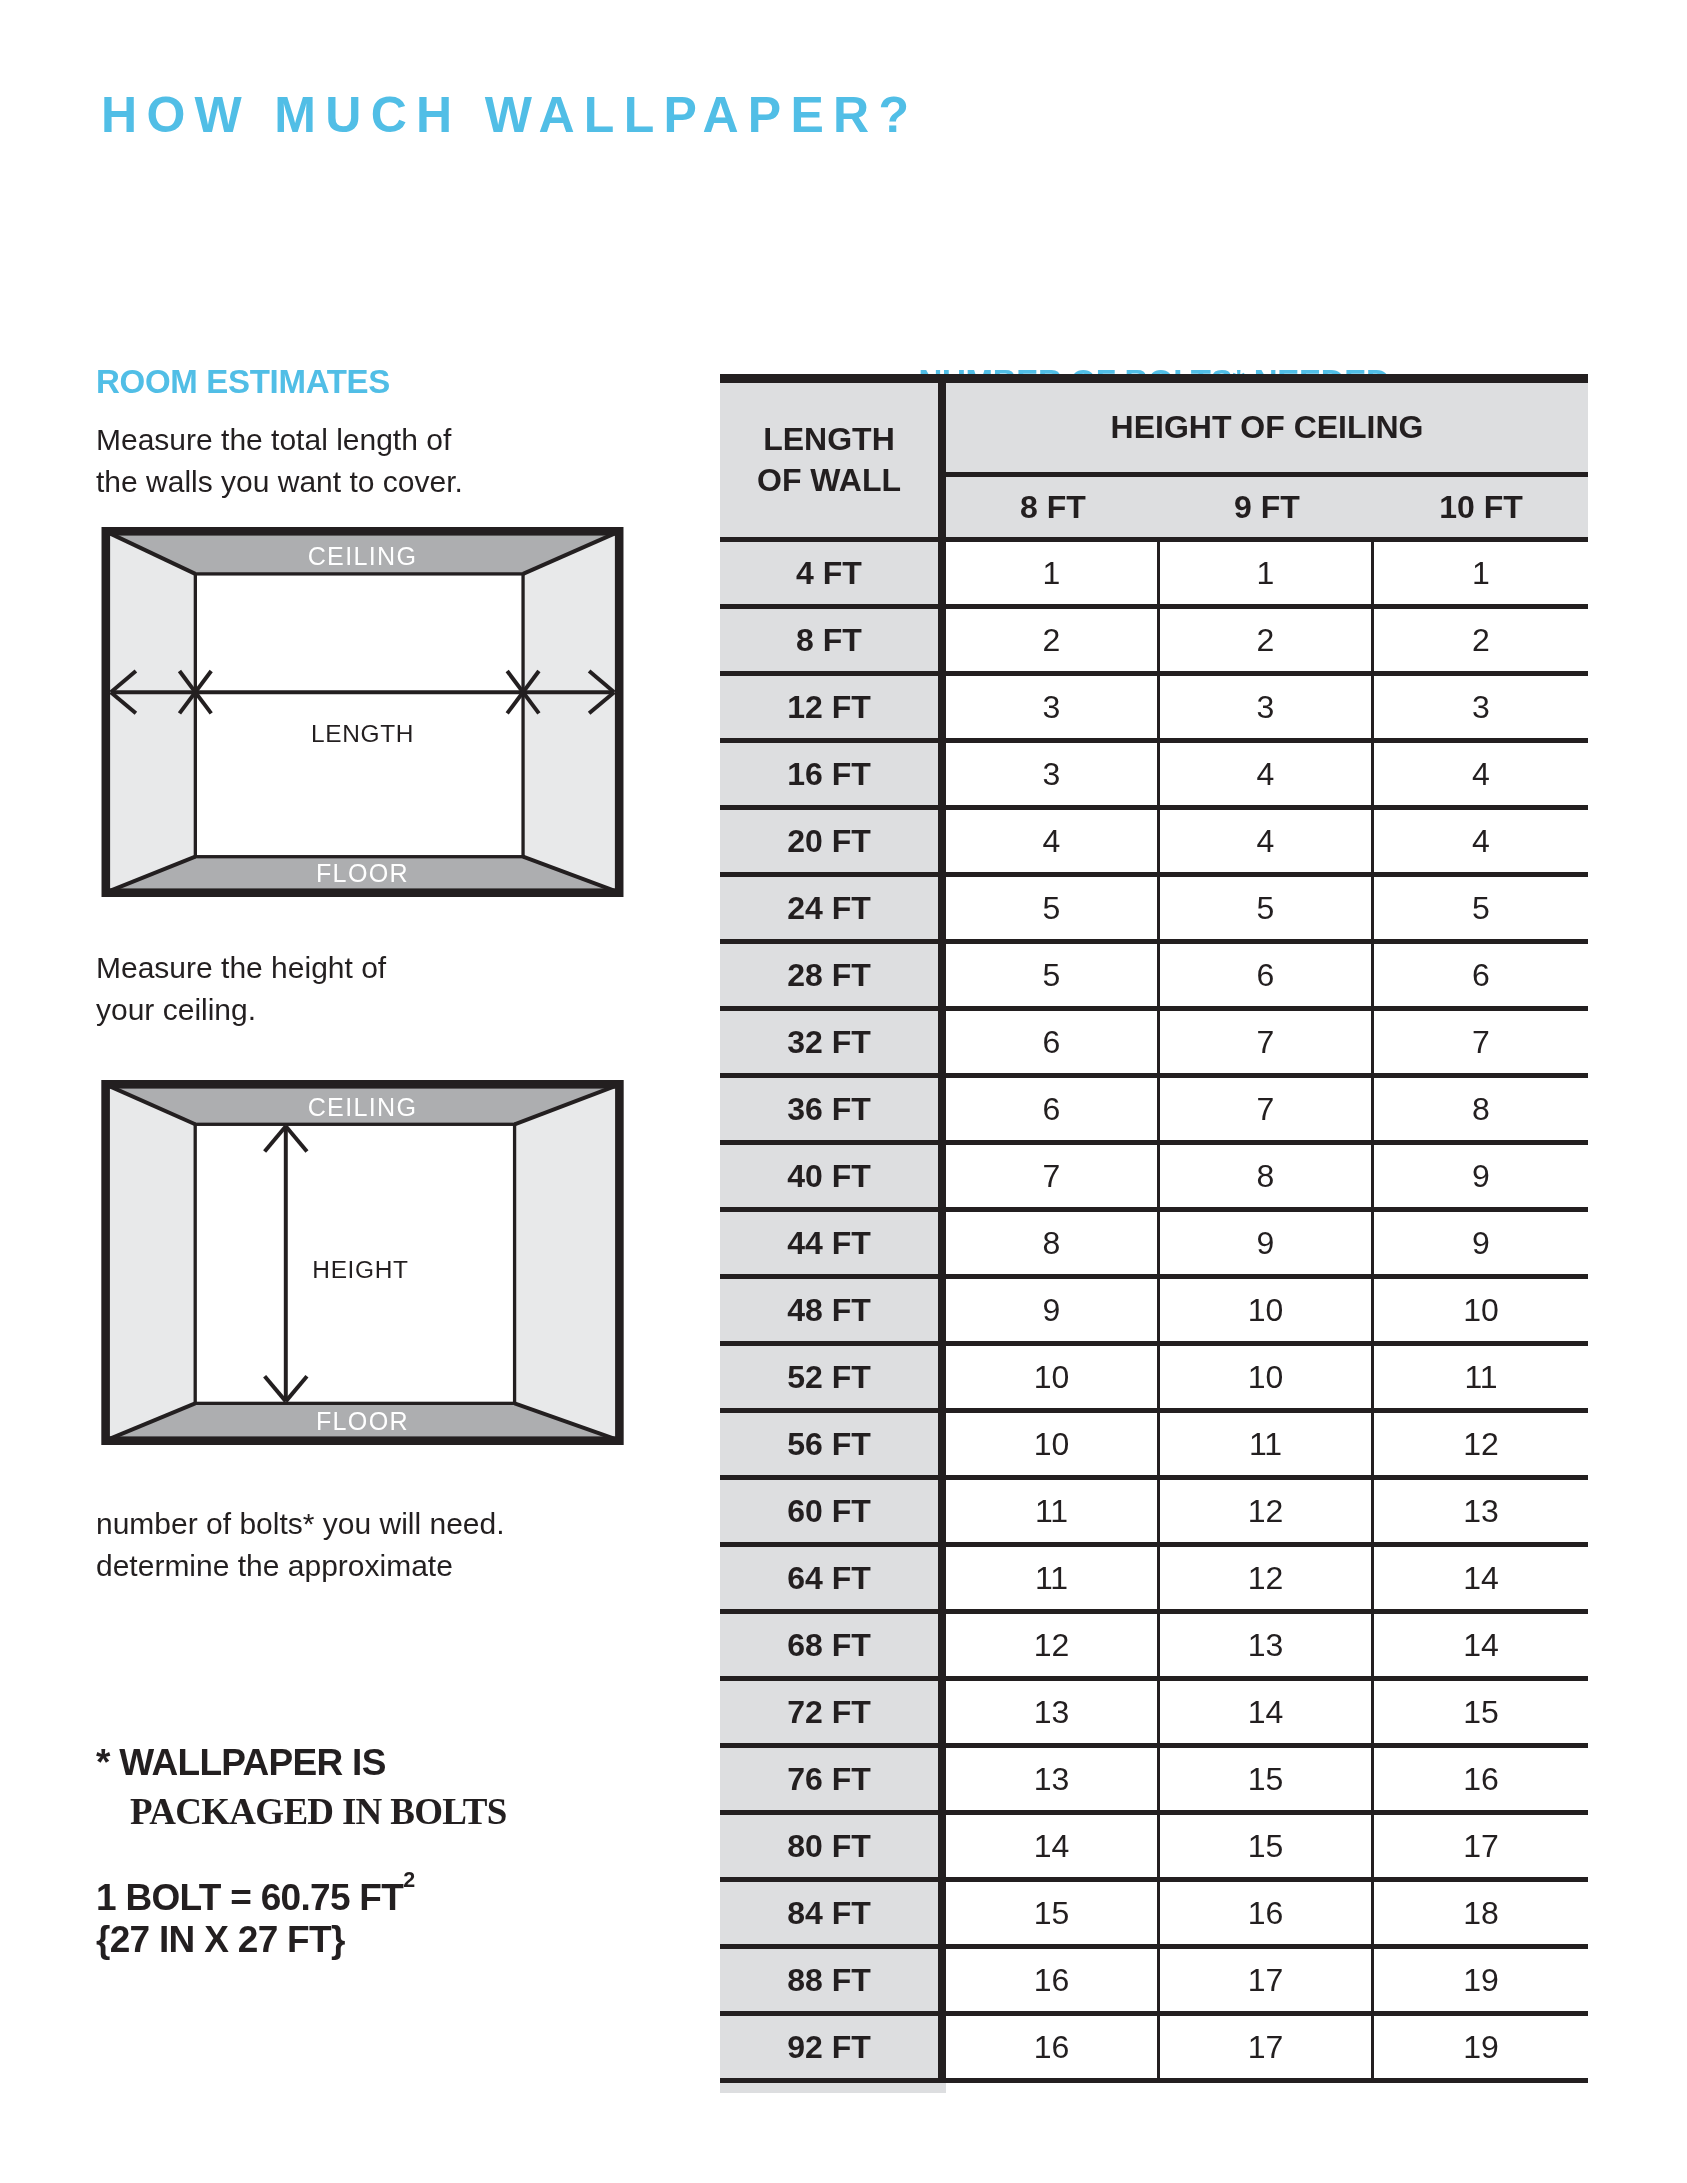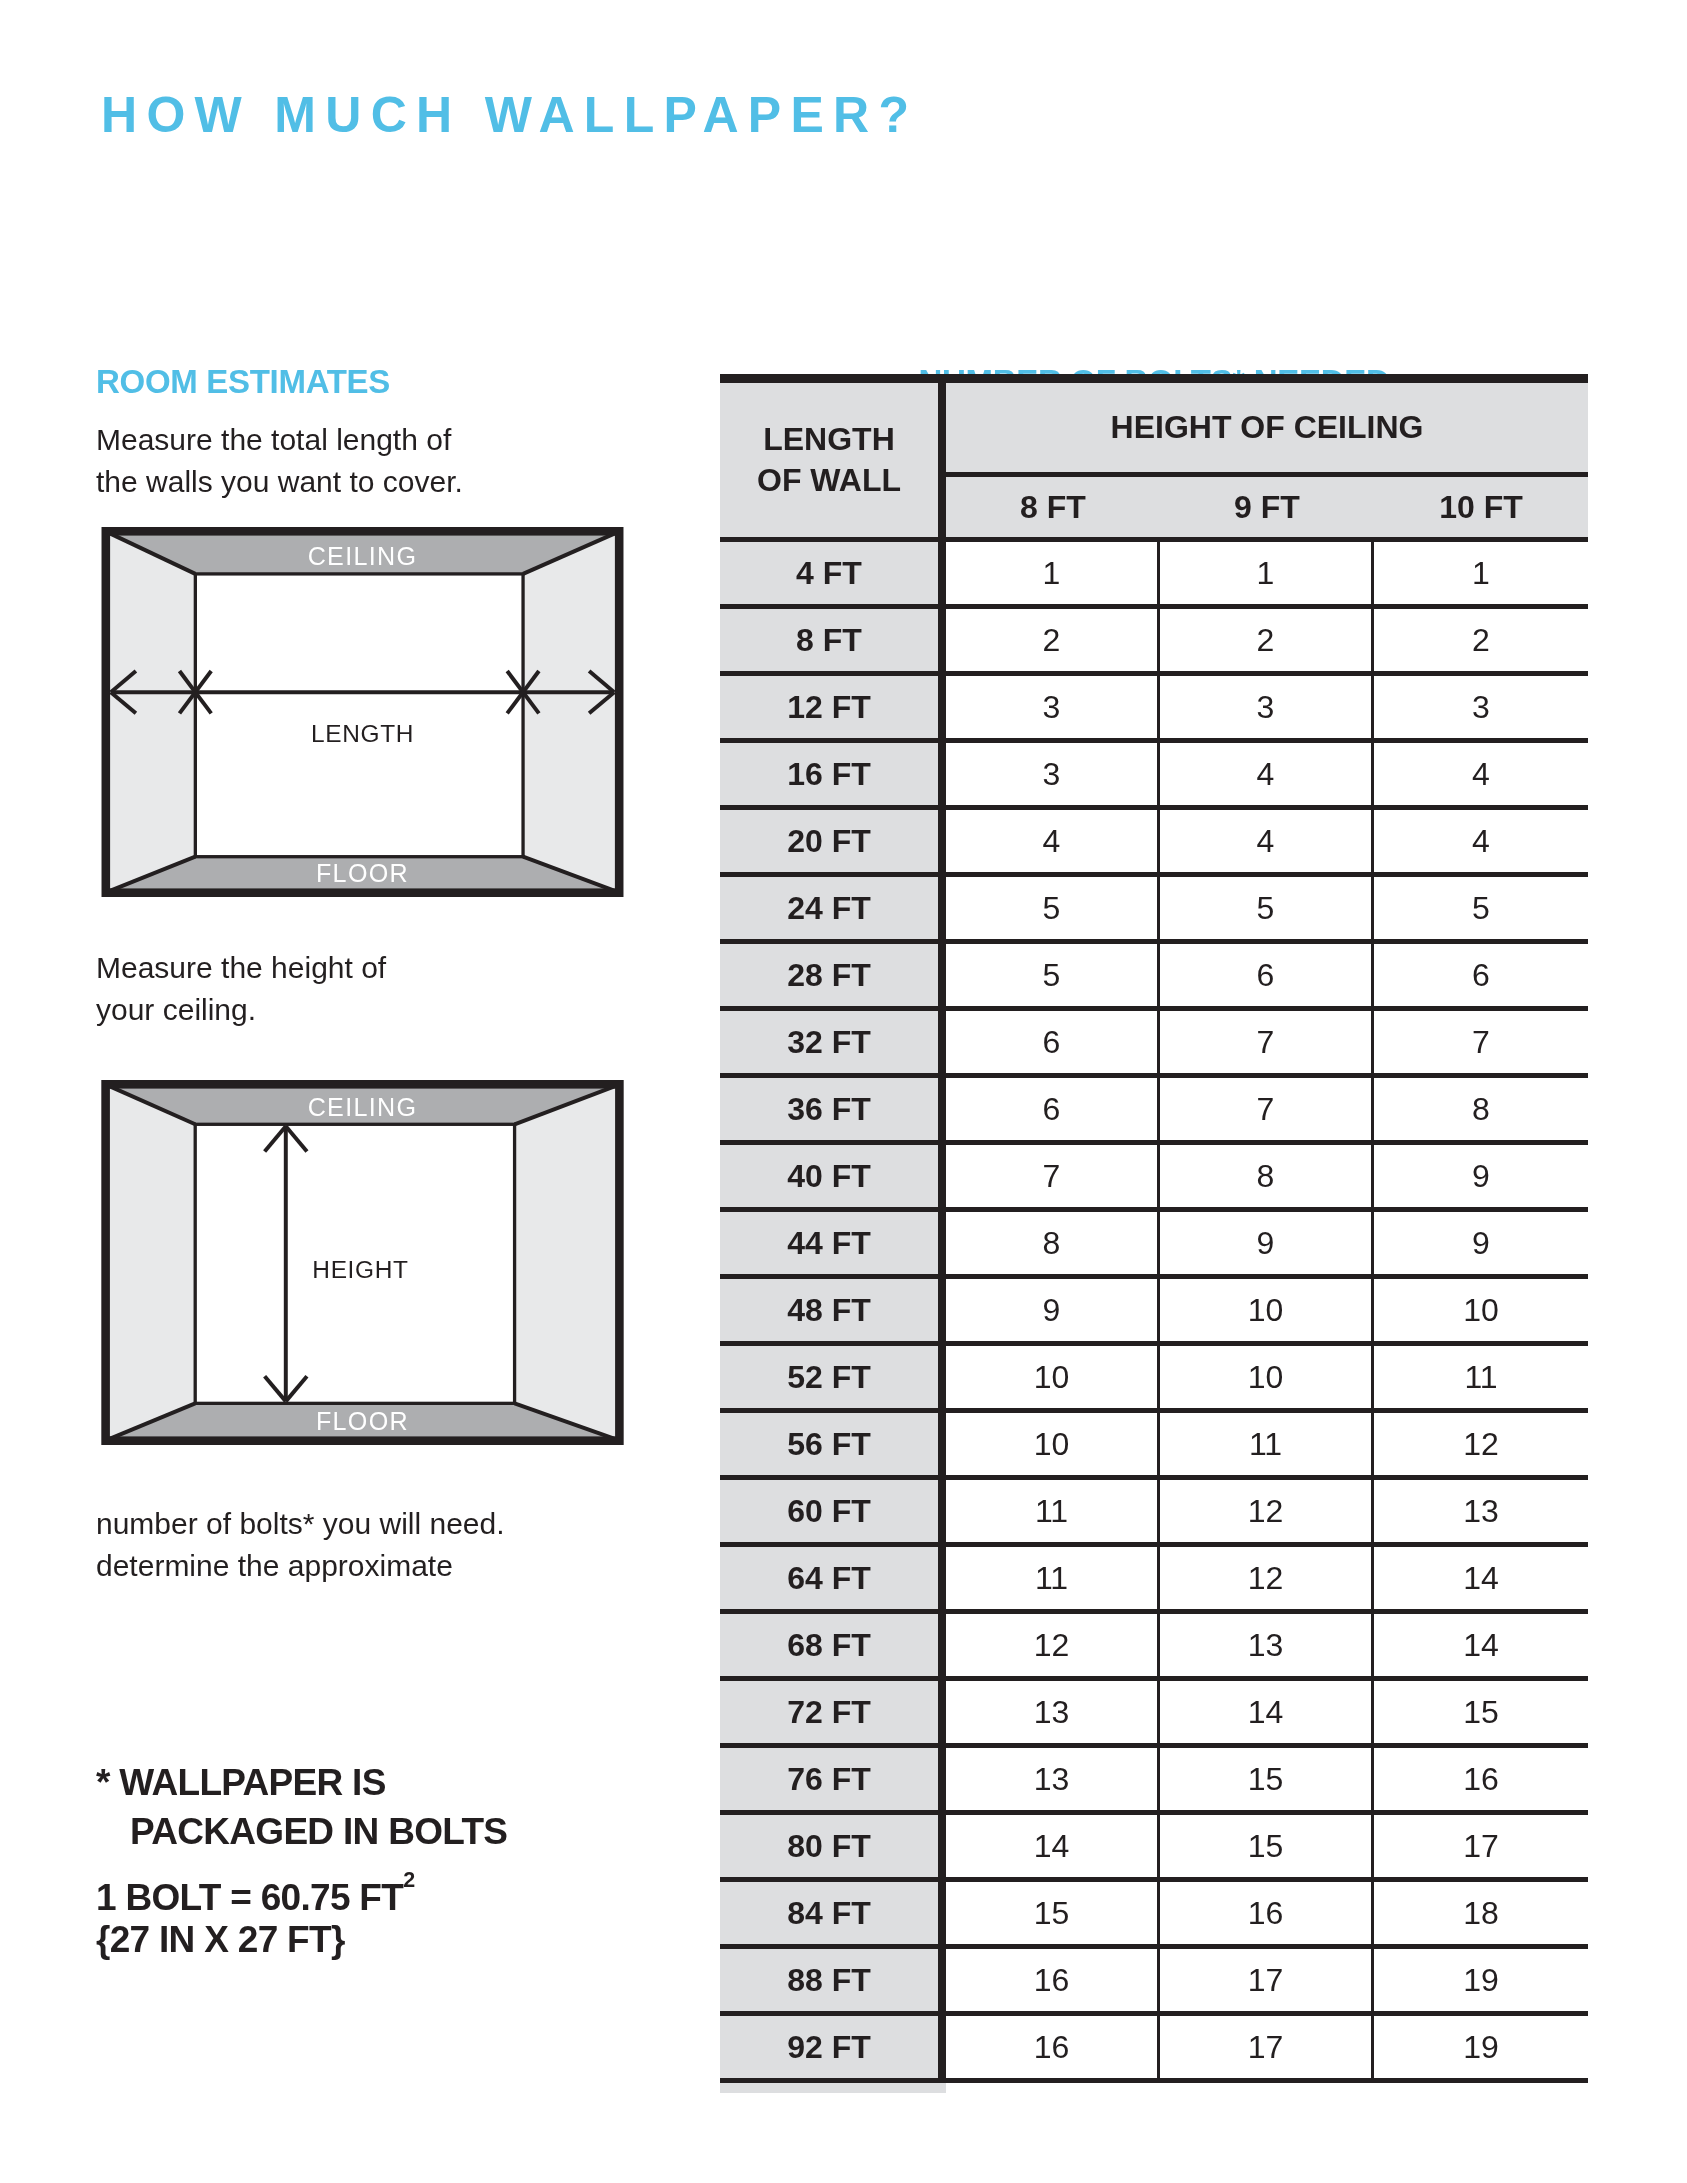--- a/index.html
+++ b/index.html
@@ -20,22 +20,22 @@
   .sec-h{font-size:33px;font-weight:bold;color:var(--blue);letter-spacing:-0.3px;white-space:nowrap;margin-top:44px;}
   #room-estimates-heading{position:absolute;left:96px;top:319px;}
   #bolts-heading{position:absolute;left:720px;top:319px;width:868px;text-align:center;}
 
   .body-text{font-size:30px;line-height:42px;color:var(--ink);}
   #para1{position:absolute;left:96px;top:419px;}
   #para2{position:absolute;left:96px;top:947px;}
   #para3{position:absolute;left:96px;top:1503px;}
 
   #footnote{position:absolute;left:96px;top:1738px;font-size:37px;font-weight:bold;
-            line-height:49px;letter-spacing:-0.7px;white-space:nowrap;margin-top:20px;}
-  #footnote .fn-line2{padding-left:34px;}
+            line-height:49px;letter-spacing:-0.7px;white-space:nowrap;}
+  #footnote .fn-line2{padding-left:34px;font-family:Liberation Serif, serif;}
   #bolt-equation{position:absolute;left:96px;top:1869px;font-size:37px;font-weight:bold;
             line-height:42px;letter-spacing:-0.7px;white-space:nowrap;}
   #bolt-equation sup{font-size:58%;position:relative;top:-0.45em;}
 
   .diagram{position:absolute;left:101px;}
   #diagram-length{top:527px;}
   #diagram-height{top:1080px;}
 
   
   #bolt-table{position:absolute;left:720px;top:374px;width:868px;}

